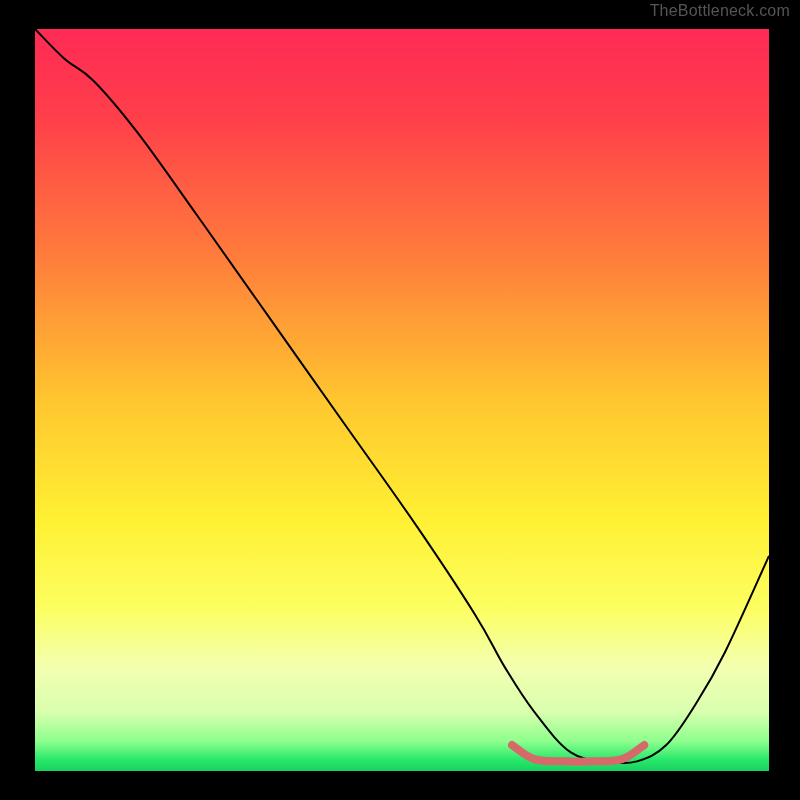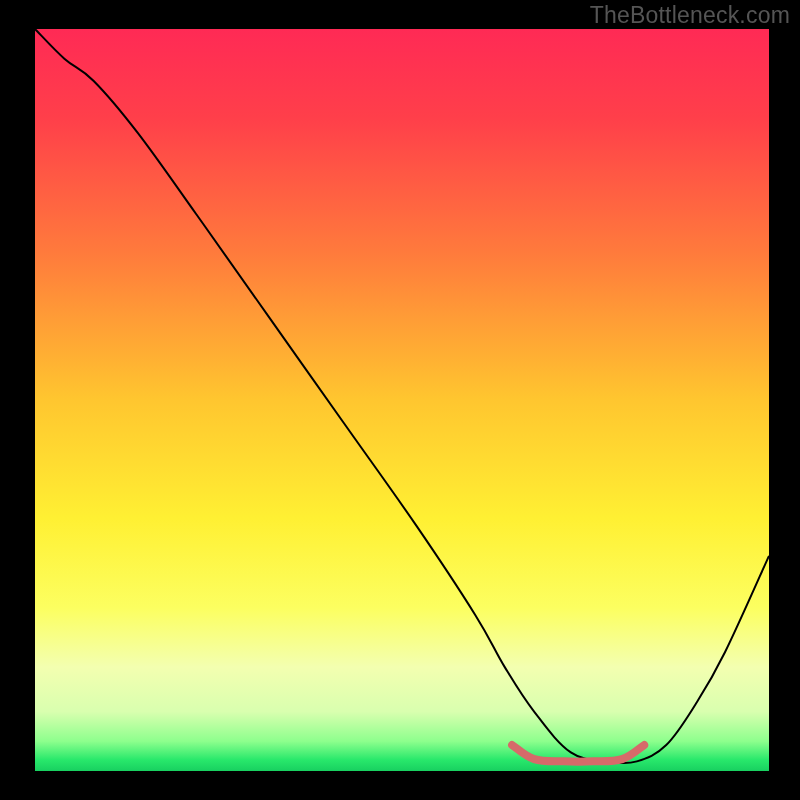--- a/index.html
+++ b/index.html
@@ -17,21 +17,21 @@
     top: 0;
     width: 800px;
     height: 800px;
     background: #000;
   }
   .watermark {
     position: absolute;
     top: 2px;
     right: 10px;
     color: #555;
-    font-size: 23px;
+    font-size: 16px;
     font-weight: 500;
     letter-spacing: 0.2px;
     z-index: 10;
   }
   svg {
     position: absolute;
     left: 0;
     top: 0;
   }
 </style>

